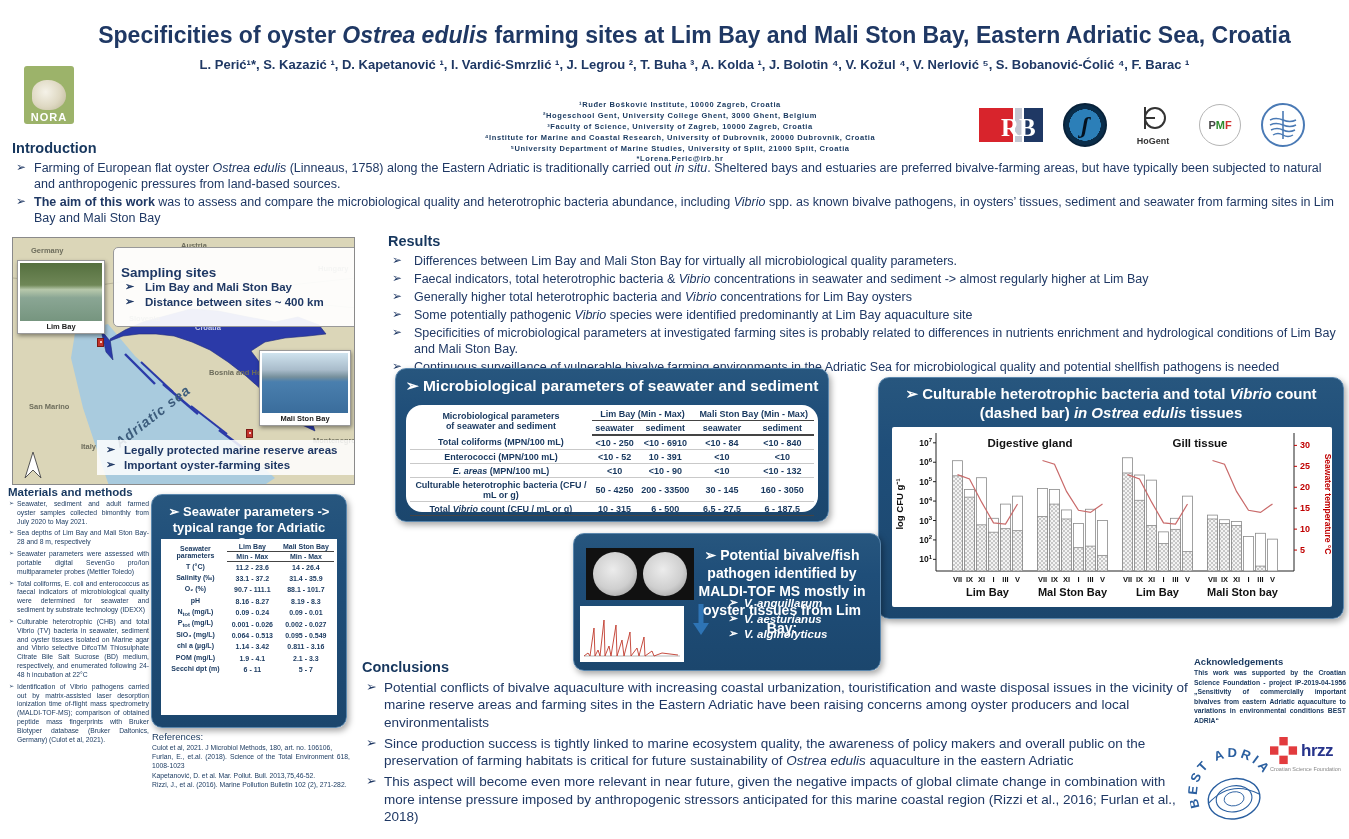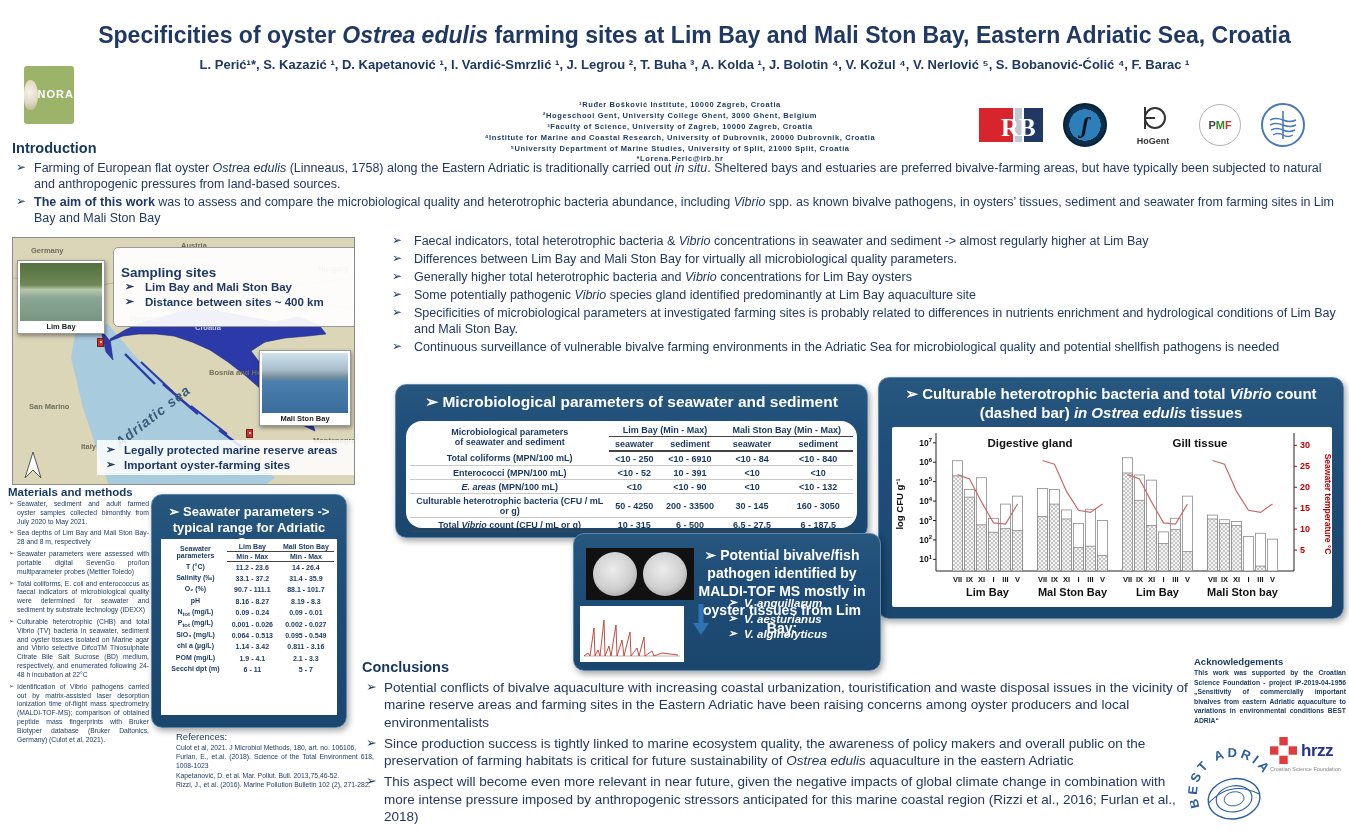--- a/index.html
+++ b/index.html
@@ -6,21 +6,21 @@
   html,body { background:#fff; }
   body { width:1349px; height:839px; position:relative; overflow:hidden;
          font-family:"Liberation Sans", sans-serif; color:#1F3864; }
   .abs { position:absolute; }
   
   .title { left:70px; right:30px; top:22px; text-align:center; font-size:23px; font-weight:bold; color:#1F3864; }
   .authors { left:100px; right:60px; top:57px; text-align:center; font-size:13px; font-weight:bold; color:#1F3864; }
   .affil { left:420px; width:520px; top:100px; text-align:center; font-size:7.5px; font-weight:bold;
            letter-spacing:.6px; line-height:1.45; color:#17375E; }
   .nora { left:24px; top:66px; width:50px; height:58px; background:#9CB36A; border-radius:3px;
-          display:flex; align-items:center; justify-content:flex-end; }
+          display:flex; flex-direction:column; align-items:center; justify-content:flex-end; }
   .nora .shell { width:34px; height:30px; margin-bottom:1px; border-radius:50% 60% 55% 45%;
           background:radial-gradient(circle at 40% 40%, #f5f2e8 0%, #ded8c2 55%, #b9b493 100%); }
   .nora .t { color:#fff; font-weight:bold; font-size:11px; letter-spacing:1px; line-height:1.2; }
   .logo-row { right:44px; top:103px; display:flex; gap:20px; align-items:center; }
   .lg-rb { width:64px; height:38px; position:relative; }
   .lg-rb .r { position:absolute; left:0; top:2px; width:34px; height:34px; background:#D8242C; }
   .lg-rb .g { position:absolute; left:36px; top:2px; width:7px; height:34px; background:#C3C7D2; }
   .lg-rb .b { position:absolute; left:45px; top:2px; width:19px; height:34px; background:#1F3864; }
   .lg-rb .t { position:absolute; left:22px; top:8px; color:#fff; font-family:"Liberation Serif", serif;
               font-size:25px; font-weight:bold; }
@@ -63,21 +63,21 @@
   .sampling ul.bl li { margin-bottom:0; padding-left:24px; }
   .reserve { position:absolute; left:84px; top:202px; width:266px; background:rgba(255,255,255,.85); padding:3px 5px; }
   .reserve ul.bl { font-size:11.5px; font-weight:bold; }
   .reserve ul.bl li { margin-bottom:0; padding-left:22px; }
   .marker { position:absolute; width:7px; height:9px; background:#C2332B; border:1px solid #7c1a14; }
   .marker::after { content:""; position:absolute; left:1.5px; top:1.5px; width:2.5px; height:2.5px; background:#fff; border-radius:50%; }
   
   .panel { background:linear-gradient(180deg,#27567e 0%,#1F4E79 30%,#1b466d 100%);
            border:1px solid #5b87ad; border-radius:11px; box-shadow:2px 3px 6px rgba(0,0,0,.35); color:#fff; }
   .p-title { color:#fff; font-weight:bold; text-align:center; }
-  .micro { left:395px; top:384px; width:473px; height:154px; }
+  .micro { left:395px; top:368px; width:434px; height:154px; }
   .micro .p-title { font-size:15.5px; padding-top:8px; }
   .micro-tbl-wrap { position:absolute; left:10px; top:36px; right:10px; bottom:9px; background:#fff; border-radius:16px; padding:2px 4px; }
   table.dt { width:100%; border-collapse:collapse; color:#17375E; font-weight:bold; }
   .micro-tbl-wrap table { font-size:9px; }
   .micro-tbl-wrap th, .micro-tbl-wrap td { text-align:center; padding:1.5px 2px; }
   .micro-tbl-wrap .grp { border-bottom:1.5px solid #444; }
   .micro-tbl-wrap tr.subh th { border-bottom:2px solid #444; }
   .micro-tbl-wrap td { border-bottom:.5px solid #c9c9c9; }
   .micro-tbl-wrap tr:last-child td { border-bottom:1.5px solid #444; }
   .chartp { left:878px; top:377px; width:466px; height:242px; }
@@ -100,21 +100,21 @@
   .petri .dish { width:44px; height:44px; border-radius:50%;
                  background:radial-gradient(circle at 45% 40%, #ececec 0%, #cfcfcf 55%, #9c9c9c 90%, #777 100%); }
   .spectrum { position:absolute; left:6px; top:72px; width:104px; height:56px; background:#fff; }
   .dn-arrow { position:absolute; left:118px; top:70px; }
   
   .methods { left:8px; top:486px; width:141px; }
   .methods h2 { font-size:11.5px; font-weight:bold; color:#17375E; margin-bottom:2px; }
   .methods ul.bl { font-size:6.8px; text-align:justify; color:#17375E; }
   .methods ul.bl li { padding-left:9px; margin-bottom:3px; line-height:1.3; }
   .methods ul.bl li::before { font-size:6px; left:1px; }
-  .refs { left:152px; top:731px; width:198px; color:#17375E;margin-left:24px; }
+  .refs { left:152px; top:731px; width:198px; color:#17375E; }
   .refs h3 { font-size:9.5px; font-weight:normal; margin-bottom:1px; }
   .refs div { font-size:6.8px; line-height:1.35; text-align:justify; }
   .ack { left:1194px; top:656px; width:152px; color:#17375E; }
   .ack h3 { font-size:9.5px; font-weight:bold; margin-bottom:1px; }
   .ack .txt { font-size:6.8px; font-weight:bold; text-align:justify; line-height:1.4; }
   .ack-logos { position:relative; margin-top:6px; height:100px; }
   .best-adria { position:absolute; left:-6px; top:12px; transform:rotate(-10deg); }
   .hrzz { position:absolute; right:-2px; top:6px; width:78px; }
   .hrzz .row { display:flex; align-items:center; gap:3px; }
   .hrzz .word { font-size:17px; font-weight:bold; color:#27348B; letter-spacing:-0.5px; }
@@ -226,25 +226,26 @@
     <ul class="bl">
       <li>Legally protected marine reserve areas</li>
       <li>Important oyster-farming sites</li>
     </ul>
   </div>
   <div class="marker" style="left:84px;top:100px"></div>
   <div class="marker" style="left:233px;top:191px"></div>
 </div>
 
 <div class="abs results">
+  <h2 class="sec">Results</h2>
   <ul class="bl">
+    <li>Differences between Lim Bay and Mali Ston Bay for virtually all microbiological quality parameters.</li>
     <li><span>Faecal indicators, total heterotrophic bacteria &amp; </span><em>Vibrio</em><span> concentrations in seawater and sediment -&gt; almost regularly higher at Lim Bay</span></li>
-    <li>Differences between Lim Bay and Mali Ston Bay for virtually all microbiological quality parameters.</li>
     <li><span>Generally higher total heterotrophic bacteria and </span><em>Vibrio</em><span> concentrations for Lim Bay oysters</span></li>
-    <li><span>Some potentially pathogenic </span><em>Vibrio</em><span> species gland identified predominantly at Lim Bay aquaculture site</span></li>
+    <li><span>Some potentially pathogenic </span><em>Vibrio</em><span> species were identified predominantly at Lim Bay aquaculture site</span></li>
     <li>Specificities of microbiological parameters at investigated farming sites is probably related to differences in nutrients enrichment and hydrological conditions of Lim Bay and Mali Ston Bay.</li>
     <li>Continuous surveillance of vulnerable bivalve farming environments in the Adriatic Sea for microbiological quality and potential shellfish pathogens is needed</li>
   </ul>
 </div>
 
 <div class="abs panel micro">
   <div class="p-title">➢ <span>Microbiological parameters of seawater and sediment</span></div>
   <div class="micro-tbl-wrap">
     <table class="dt">
       <tbody>

